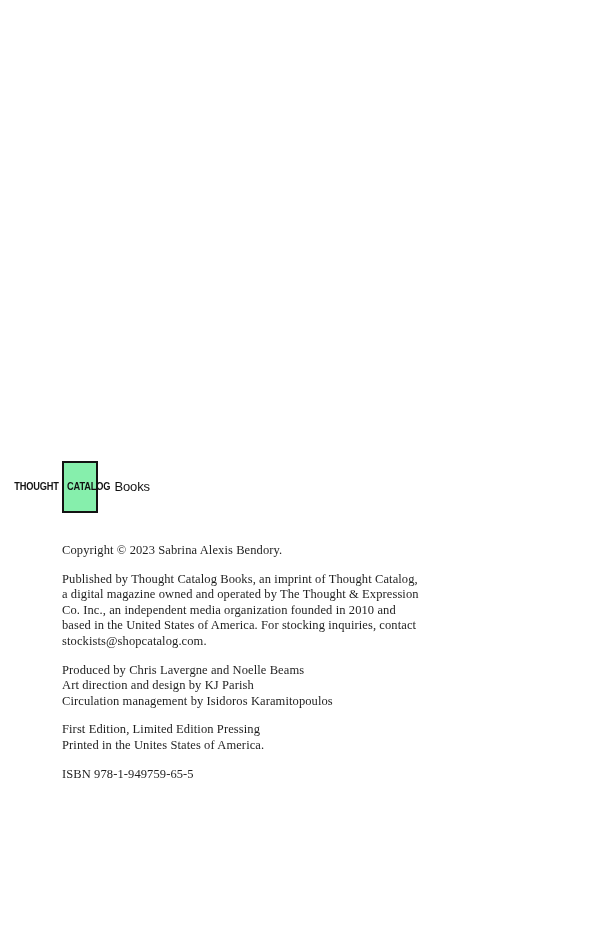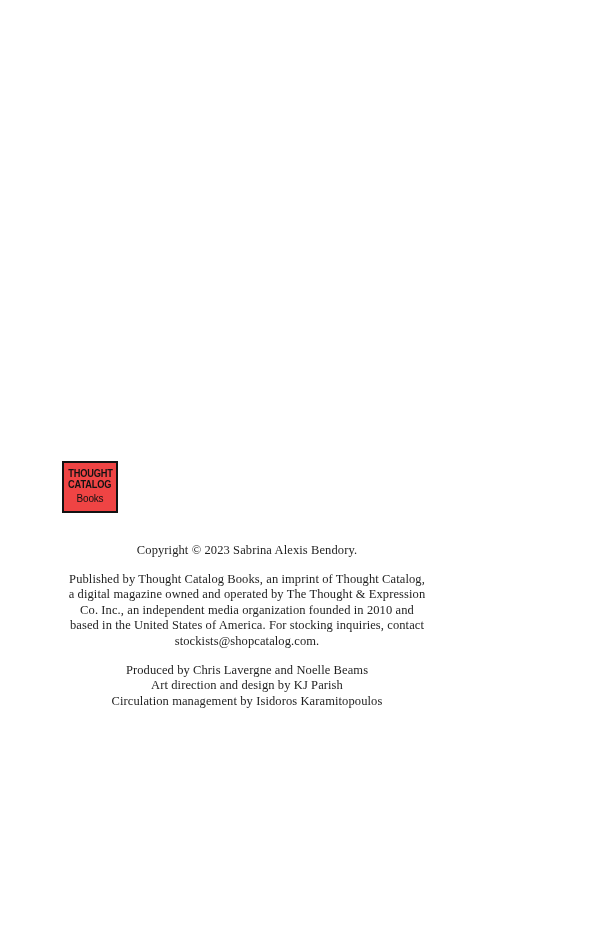--- a/index.html
+++ b/index.html
@@ -13,58 +13,57 @@
   }
   .page {
     position: absolute;
     inset: 0;
     background: #ffffff;
   }
   .logo-box {
     position: absolute;
     left: 62px;
     top: 461px;
-    width: 56px;
+    width: 36px;
     height: 52px;
     border: 2.5px solid #121212;
-    background: #ef4444;
+    background: #86efac;
     display: flex;
-    flex-direction: column;
+    flex-direction: row;
     align-items: center;
     justify-content: center;
     text-align: center;
   }
   .logo-caps {
     font-family: "Liberation Sans", sans-serif;
     font-weight: bold;
     font-size: 11px;
     line-height: 11.5px;
     letter-spacing: -0.2px;
     color: #121212;
     transform: scaleX(0.84);
     white-space: nowrap;
   }
   .logo-books {
     font-family: "Liberation Sans", sans-serif;
     font-weight: normal;
-    font-size: 10px;
+    font-size: 13px;
     line-height: 16px;
     letter-spacing: -0.2px;
     color: #121212;
     white-space: nowrap;
   }
   .colophon {
     position: absolute;
     left: 62px;
     top: 543px;
     width: 370px;
     font-size: 12.5px;
     line-height: 15.6px;
     letter-spacing: 0.1px;
-    text-align: center;
   }
   .colophon p {
     white-space: pre-line;
     margin: 0 0 13px 0;
   }
 </style>
 </head>
 <body>
 
 <div class="page">
@@ -78,15 +77,18 @@
   <div class="colophon">
     <p>Copyright © 2023 Sabrina Alexis Bendory.</p>
     <p>Published by Thought Catalog Books, an imprint of Thought Catalog,
 a digital magazine owned and operated by The Thought &amp; Expression
 Co. Inc., an independent media organization founded in 2010 and
 based in the United States of America. For stocking inquiries, contact
 stockists@shopcatalog.com.</p>
     <p>Produced by Chris Lavergne and Noelle Beams
 Art direction and design by KJ Parish
 Circulation management by Isidoros Karamitopoulos</p>
+    <p>First Edition, Limited Edition Pressing
+Printed in the Unites States of America.</p>
+    <p>ISBN 978-1-949759-65-5</p>
   </div>
 
 </div>
 
 </body></html>

